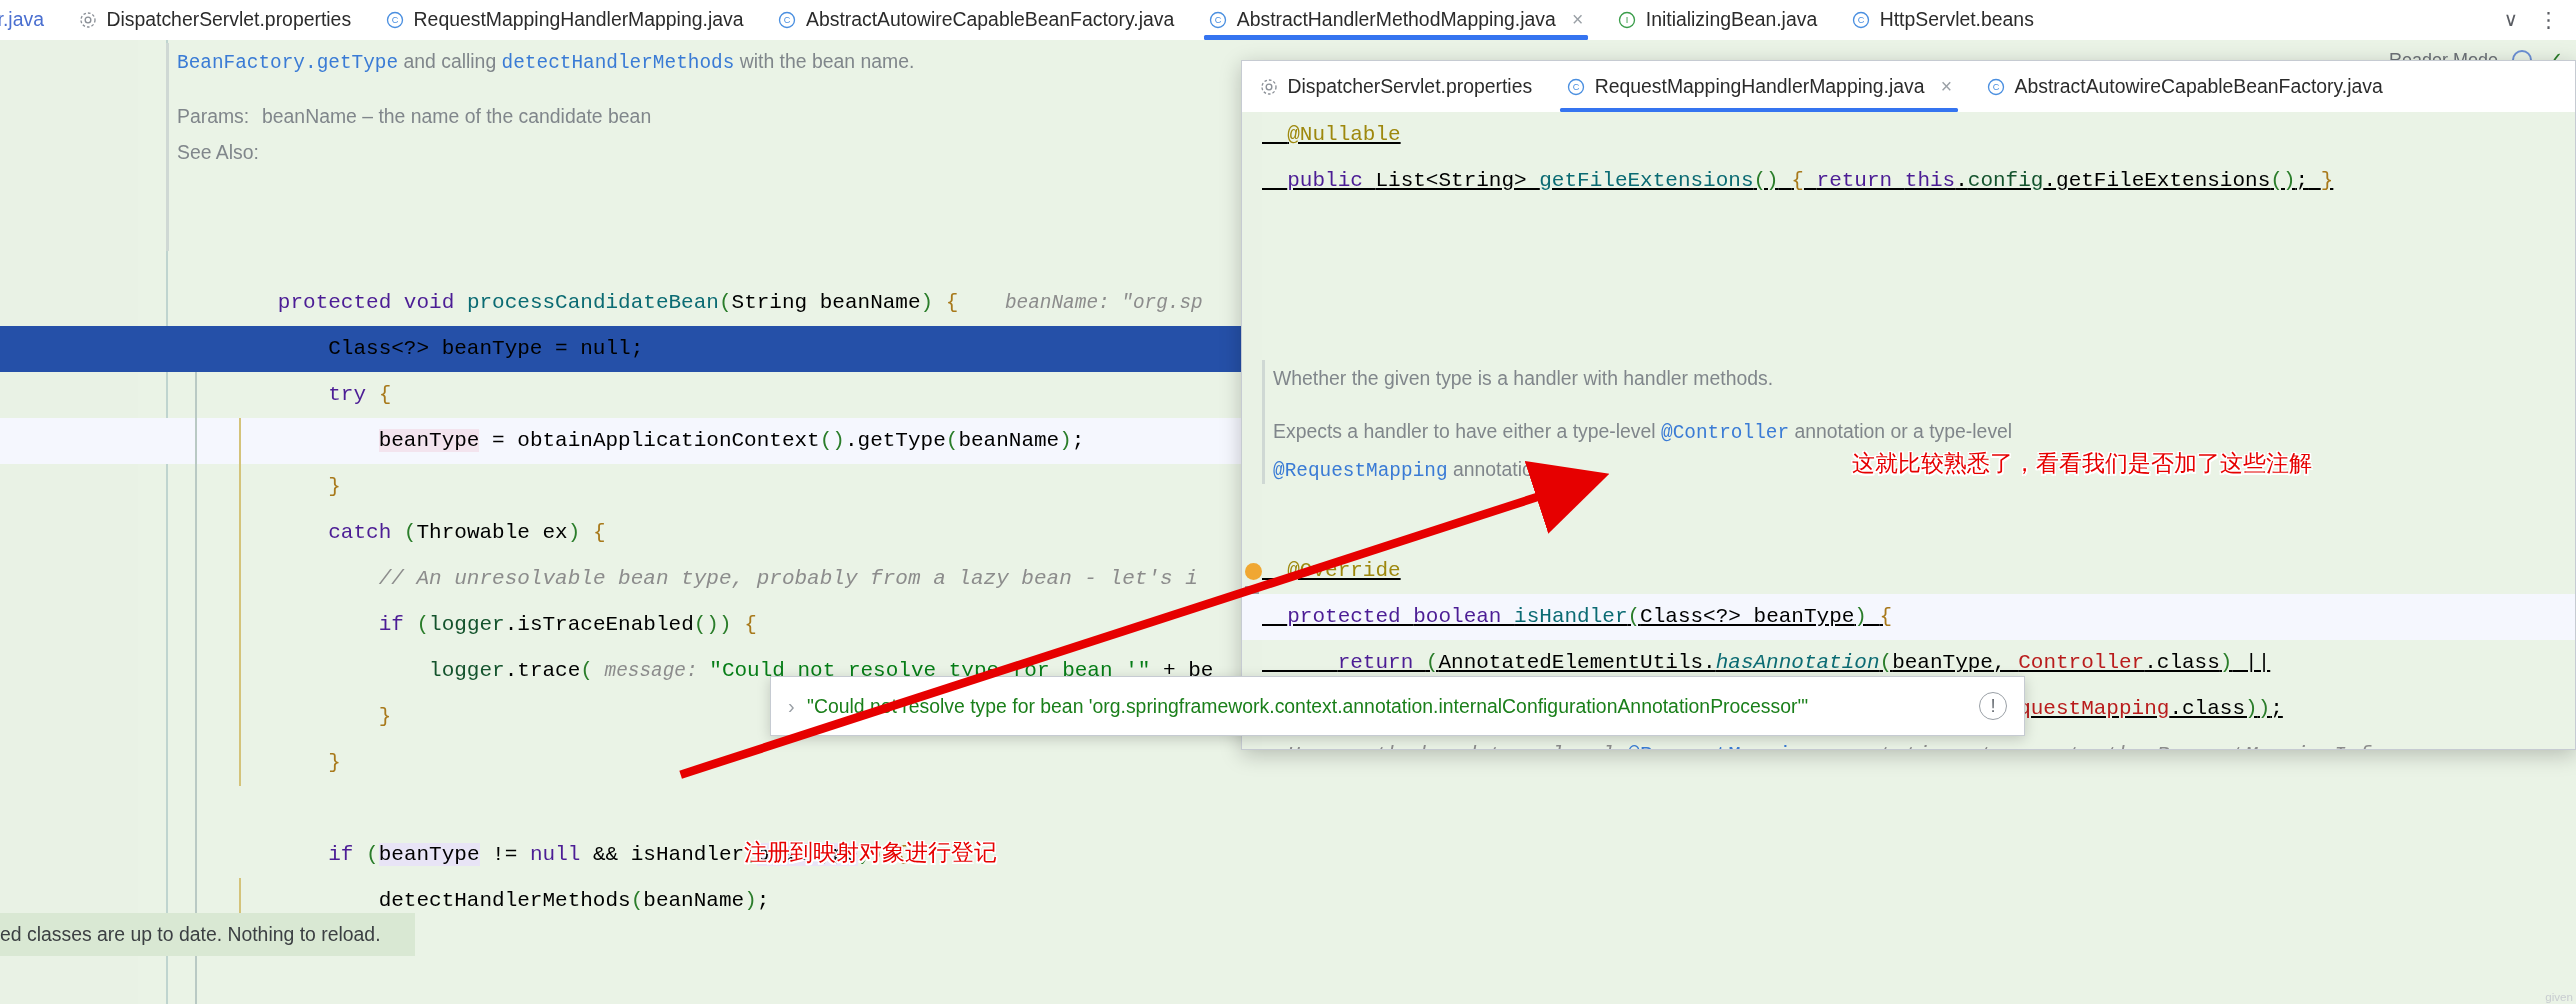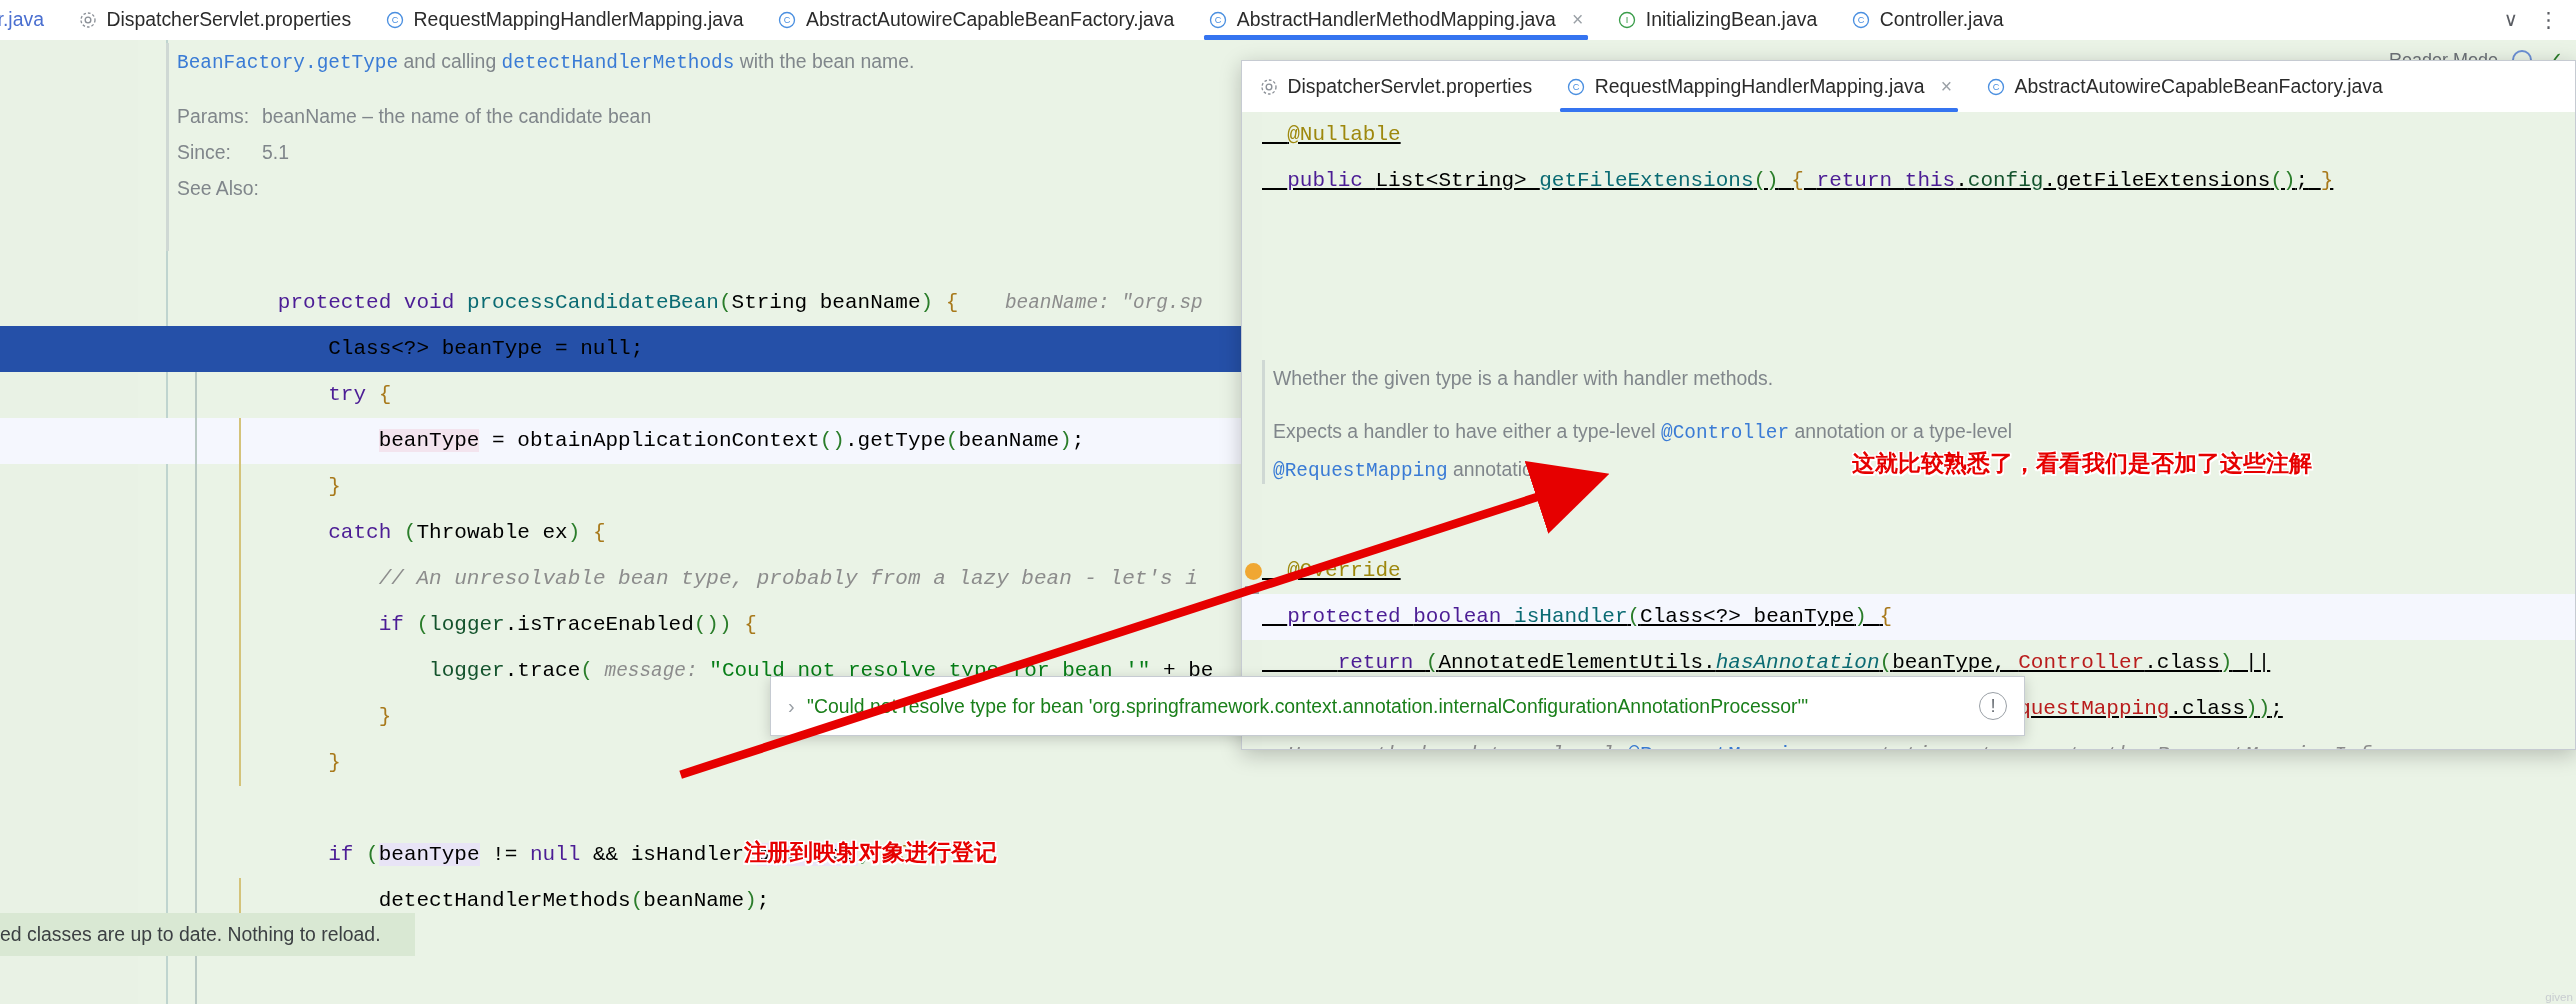--- a/index.html
+++ b/index.html
@@ -196,21 +196,21 @@
   
   .toast {
     position: absolute; left: -14px; top: 913px; width: 429px; height: 43px;
     background: #d9e8d3; display: flex; align-items: center;
     padding-left: 14px;
     font-size: 19.4px; color: #3c4043;
   }
 
   
   .redtxt {
-    position: absolute; font-size: 23px; font-weight: bold; color: #e60000;
+    position: absolute; font-size: 23px; font-weight: normal; color: #e60000;
     white-space: nowrap;
     text-shadow:
       -1.5px -1.5px 0 #ffffff, 1.5px -1.5px 0 #ffffff,
       -1.5px  1.5px 0 #ffffff, 1.5px  1.5px 0 #ffffff,
        0   -1.5px 0 #ffffff, 0    1.5px 0 #ffffff,
       -1.5px  0   0 #ffffff, 1.5px  0   0 #ffffff;
   }
   .arrow-svg { position: absolute; left: 0; top: 0; pointer-events: none; }
   .watermark {
     position: absolute; right: 3.1px; bottom: 1.5px;
@@ -267,45 +267,41 @@
           <circle cx="12" cy="12" r="9" fill="none" stroke="#3a9d4a" stroke-width="1.6"></circle>
           <text x="12" y="16" text-anchor="middle" font-size="11" fill="#3a9d4a" font-family="Liberation Sans, sans-serif">I</text>
         </svg>
         <span class="tab-label">InitializingBean.java</span>
       </div>
       <div class="tab">
         <svg viewBox="0 0 24 24" class="tab-ico" style="font-size:25px">
           <circle cx="12" cy="12" r="9" fill="none" stroke="#4a8fe0" stroke-width="1.6"></circle>
           <text x="12" y="16" text-anchor="middle" font-size="11" fill="#4a8fe0" font-family="Liberation Sans, sans-serif">C</text>
         </svg>
-        <span class="tab-label">Controller.java</span>
+        <span class="tab-label">HttpServlet.beans</span>
       </div>
       <div class="tabbar-right">
         <span class="chev">∨</span>
         <span class="kebab">⋮</span>
       </div>
     </div>
 
   <div class="editor">
     <div class="gutter-strip"></div>
     <div class="gutter-sep"></div>
 
     <div class="doc-bar"></div>
     <div class="doc">
       <p>
         <span class="mono-link">BeanFactory.getType</span><span> and calling </span><span class="mono-link">detectHandlerMethods</span><span> with the bean name.</span>
       </p>
       <div class="doc-table">
         <div class="doc-row">
           <div class="doc-key">Params:</div>
           <div class="doc-val">beanName – the name of the candidate bean</div>
-        </div>
-        <div class="doc-row">
-          <div class="doc-key">Since:</div>
-          <div class="doc-val">5.1</div>
         </div>
         <div class="doc-row">
           <div class="doc-key">See Also:</div>
         </div>
       </div>
     </div>
 
     <div class="code" id="codelines"><div class="ln"><span class="t">        </span><span class="k">protected </span><span class="k">void </span><span class="m">processCandidateBean</span><span class="p">(</span><span class="t">String beanName</span><span class="p">)</span><span class="t"> </span><span class="b">{</span><span class="hint">    beanName: "org.sp</span></div><div class="ln sel"><span class="t">            Class&lt;?&gt; beanType = null;</span></div><div class="ln"><span class="t">            </span><span class="k">try</span><span class="t"> </span><span class="b">{</span><div class="guide" style="left: 195px;"></div></div><div class="ln altbg"><span class="t">                </span><span class="hl-ident t">beanType</span><span class="t"> = obtainApplicationContext</span><span class="p">()</span><span class="t">.getType</span><span class="p">(</span><span class="t">beanName</span><span class="p">)</span><span class="t">;</span><div class="guide" style="left: 195px;"></div><div class="guide y" style="left: 239px;"></div></div><div class="ln"><span class="t">            </span><span class="b">}</span><div class="guide" style="left: 195px;"></div><div class="guide y" style="left: 239px;"></div></div><div class="ln"><span class="t">            </span><span class="k">catch</span><span class="t"> </span><span class="p">(</span><span class="t">Throwable ex</span><span class="p">)</span><span class="t"> </span><span class="b">{</span><div class="guide" style="left: 195px;"></div><div class="guide y" style="left: 239px;"></div></div><div class="ln"><span class="t">                </span><span class="c">// An unresolvable bean type, probably from a lazy bean - let's i</span><div class="guide" style="left: 195px;"></div><div class="guide y" style="left: 239px;"></div></div><div class="ln"><span class="t">                </span><span class="k">if</span><span class="t"> </span><span class="p">(</span><span class="f">logger</span><span class="t">.isTraceEnabled</span><span class="p">()</span><span class="p">)</span><span class="t"> </span><span class="b">{</span><div class="guide" style="left: 195px;"></div><div class="guide y" style="left: 239px;"></div></div><div class="ln"><span class="t">                    </span><span class="f">logger</span><span class="t">.trace</span><span class="p">(</span><span class="hint"> message: </span><span class="s">"Could not resolve type for bean '"</span><span class="t"> + be</span><div class="guide" style="left: 195px;"></div><div class="guide y" style="left: 239px;"></div></div><div class="ln"><span class="t">                </span><span class="b">}</span><div class="guide" style="left: 195px;"></div><div class="guide y" style="left: 239px;"></div></div><div class="ln"><span class="t">            </span><span class="b">}</span><div class="guide" style="left: 195px;"></div><div class="guide y" style="left: 239px;"></div></div><div class="ln"><span class="t"> </span><div class="guide" style="left: 195px;"></div></div><div class="ln"><span class="t">            </span><span class="k">if</span><span class="t"> </span><span class="p">(</span><span class="hl-soft t">beanType</span><span class="t"> != </span><span class="k">null</span><span class="t"> &amp;&amp; isHandler</span><span class="p">(</span><span class="hl-soft t">beanType</span><span class="p">)</span><span class="p">)</span><span class="t"> </span><span class="b">{</span><div class="guide" style="left: 195px;"></div></div><div class="ln"><span class="t">                detectHandlerMethods</span><span class="p">(</span><span class="t">beanName</span><span class="p">)</span><span class="t">;</span><div class="guide" style="left: 195px;"></div><div class="guide y" style="left: 239px;"></div></div><div class="ln"><span class="t">            </span><span class="b">}</span><div class="guide" style="left: 195px;"></div></div><div class="ln"><span class="t"> </span><div class="guide" style="left: 195px;"></div></div></div>
   </div>
 

